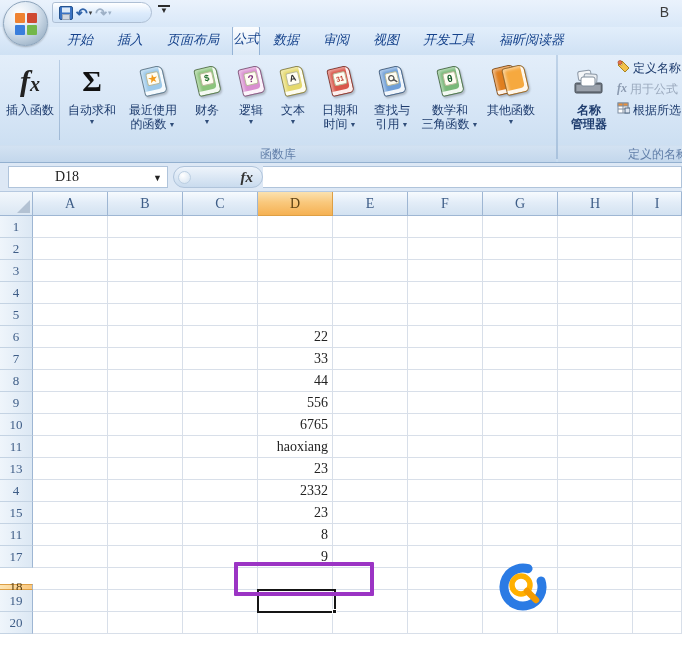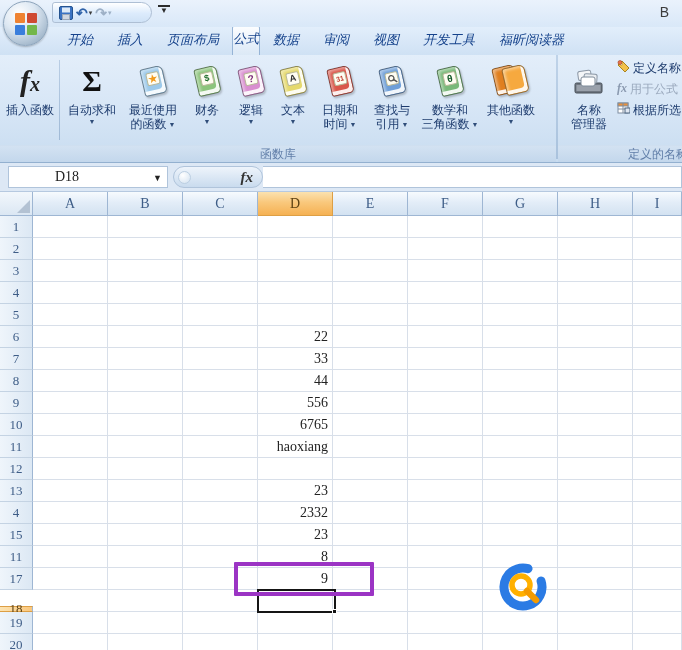--- a/index.html
+++ b/index.html
@@ -270,21 +270,21 @@
             </div>
             <div class="lline">其他函数</div>
             <div class="arr">▼</div>
           </div>
         </div>
         <div class="rgroup-caption">函数库</div>
       </div>
       <div class="gdiv"></div>
       <div class="rgroup" style="width: 200px;">
         <div class="rgroup-main">
-          <div class="bigbtn" style="width: 56px;">
+          <div class="bigbtn" style="width: 56px; font-weight: bold;">
             <div class="bicon">
               <svg width="34" height="32" viewBox="0 0 34 32">
                 <rect x="3" y="18" width="27" height="10" rx="1.5" fill="#6f7680" stroke="#474e57"></rect>
                 <rect x="4.5" y="20" width="24" height="6" fill="#9aa1ab"></rect>
                 <rect x="6" y="6" width="13" height="9" rx="2" fill="#f4f6f8" stroke="#8a96a4" transform="rotate(-8 12 10)"></rect>
                 <rect x="12" y="9" width="13" height="9" rx="2" fill="#e9edf1" stroke="#8a96a4" transform="rotate(4 18 13)"></rect>
                 <rect x="9" y="12" width="14" height="9" rx="2" fill="#ffffff" stroke="#7f8c9a"></rect>
               </svg>
             </div>
             <div class="lline">名称</div>
@@ -481,32 +481,20 @@
         <div class="cell"></div>
         <div class="cell"></div>
         <div class="cell">haoxiang</div>
         <div class="cell"></div>
         <div class="cell"></div>
         <div class="cell"></div>
         <div class="cell"></div>
         <div class="cell last"></div>
       </div>
       <div class="srow">
-        <div class="rowh">12</div>
-        <div class="cell"></div>
-        <div class="cell"></div>
-        <div class="cell"></div>
-        <div class="cell"></div>
-        <div class="cell"></div>
-        <div class="cell"></div>
-        <div class="cell"></div>
-        <div class="cell"></div>
-        <div class="cell last"></div>
-      </div>
-      <div class="srow">
         <div class="rowh">13</div>
         <div class="cell"></div>
         <div class="cell"></div>
         <div class="cell"></div>
         <div class="cell">23</div>
         <div class="cell"></div>
         <div class="cell"></div>
         <div class="cell"></div>
         <div class="cell"></div>
         <div class="cell last"></div>

